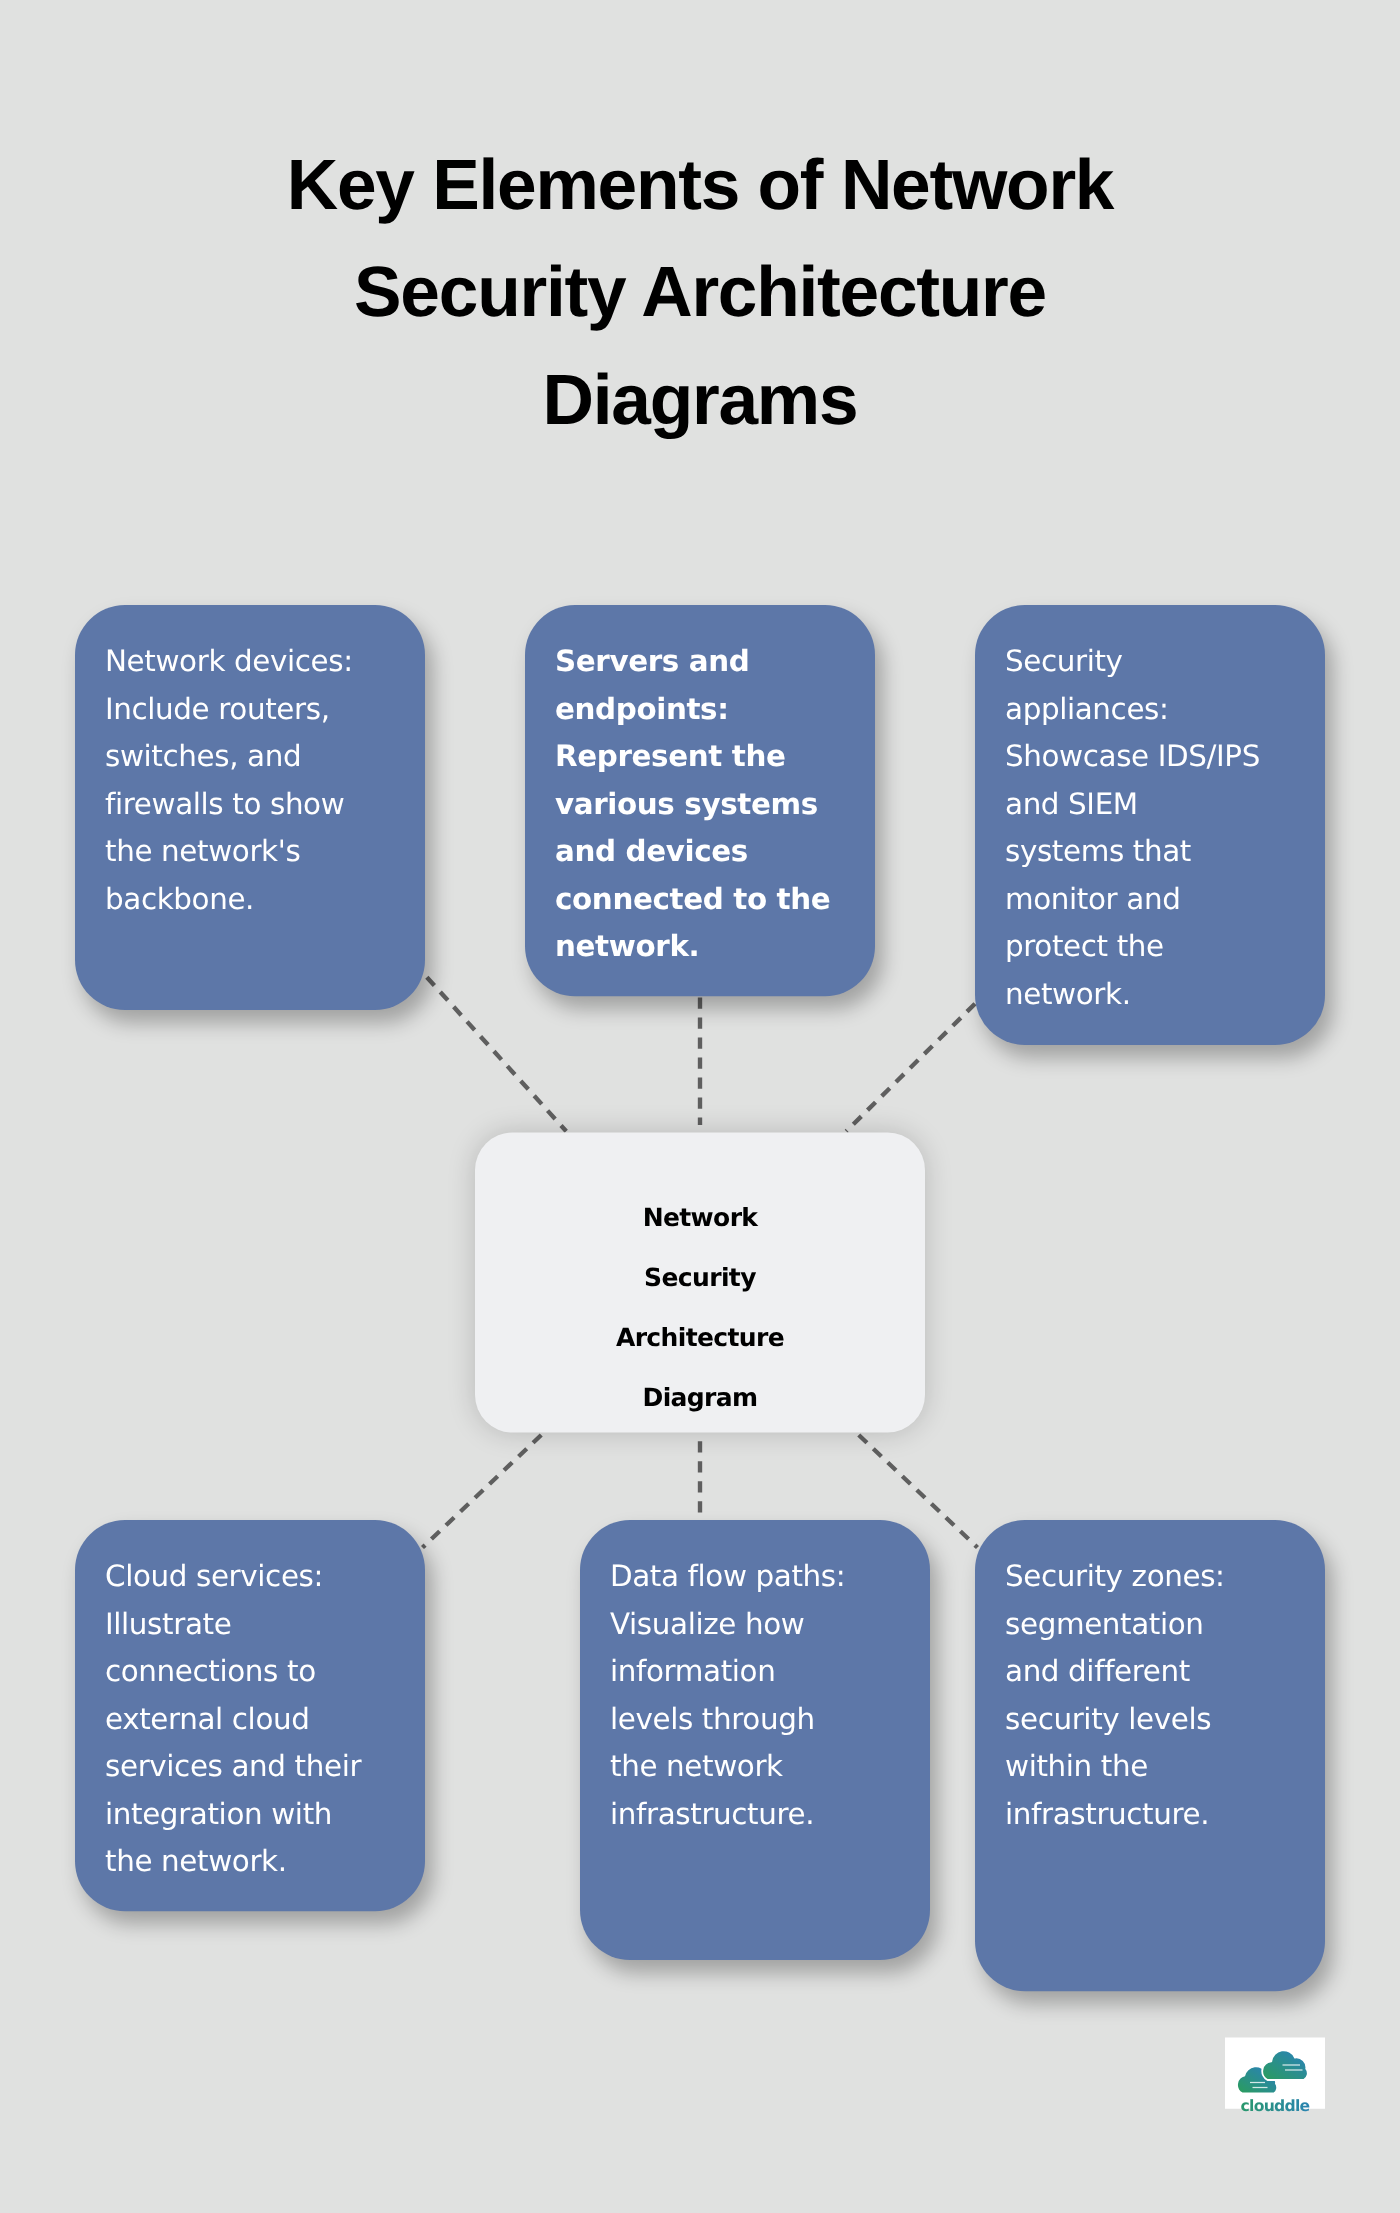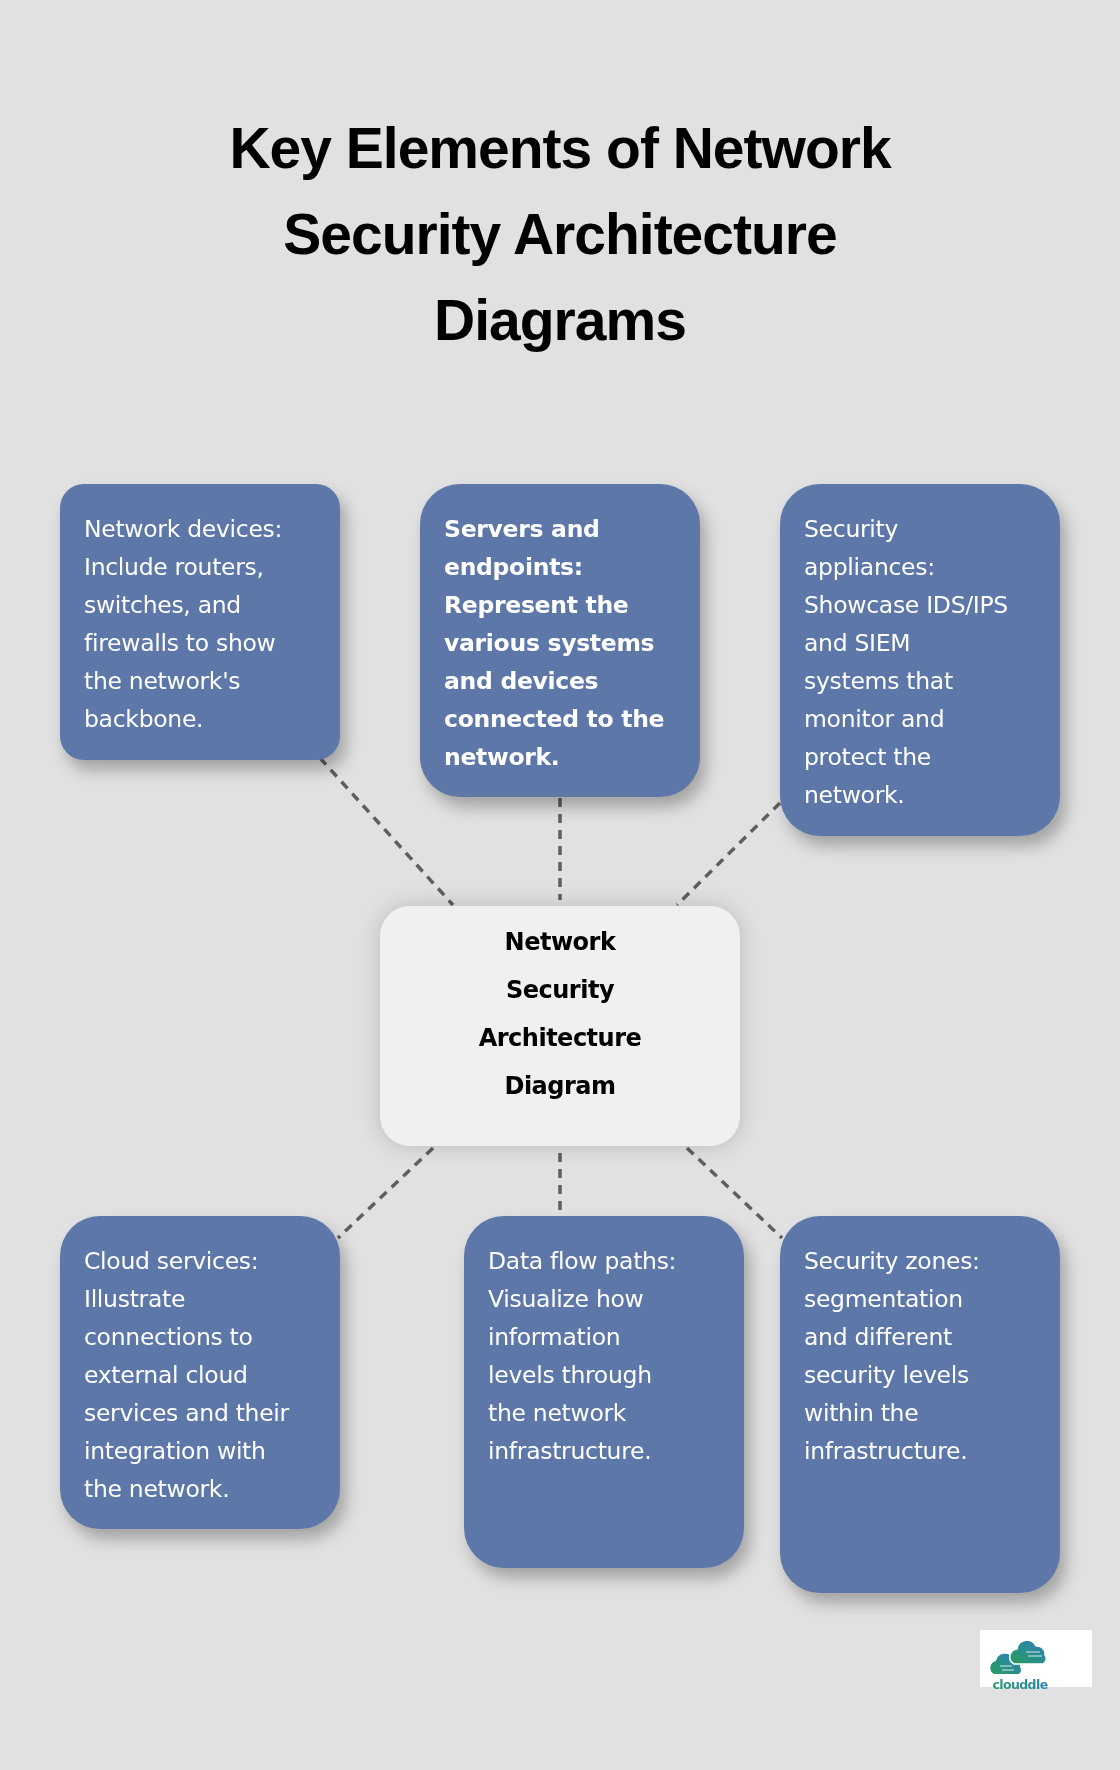--- a/index.html
+++ b/index.html
@@ -23,30 +23,29 @@
     color: #ffffff; box-sizing: border-box;
     padding: 26px 14px 0 24px;
     font-family: "DejaVu Sans", sans-serif; font-size: 23.5px; line-height: 38px;
     letter-spacing: -0.3px;
   }
   .card .line { display: block; white-space: nowrap; }
   .center {
     position: absolute; left: 380px; top: 906px; width: 360px; height: 240px;
     background: #eff0f2; border-radius: 30px;
     box-shadow: 0 0 22px rgba(0,0,0,0.18);
-    box-sizing: border-box; padding-top: 12px;
+    box-sizing: border-box; padding-top: 44px;
     text-align: center; color: #000;
-    font-family: "DejaVu Sans", sans-serif; font-weight: bold; font-size: 24px; line-height: 48px;
+    font-family: "DejaVu Sans", sans-serif; font-weight: bold; font-size: 20px; line-height: 48px;
     letter-spacing: -0.5px;
   }
   .center .line { display: block; white-space: nowrap; }
   .logo {
     position: absolute; left: 980px; top: 1630px; width: 80px; height: 57px;
     background: #ffffff;
-    padding-left: 32px;
   }
   .logo svg { position: absolute; left: 0; top: 0; }
   .logo .wordmark {
     position: absolute; left: 0; top: 47px; width: 80px; text-align: center;
     font-family: "DejaVu Sans", sans-serif; font-weight: bold; font-size: 12.5px; letter-spacing: -0.6px;
     background: linear-gradient(90deg, #2a9d5c, #2a7fc0);
     -webkit-background-clip: text; background-clip: text; color: transparent;
   }
 </style>
 </head>
@@ -60,21 +59,21 @@
 
 <svg class="connectors" viewBox="0 0 1120 1770">
   <line x1="320" y1="758" x2="453" y2="905"></line>
   <line x1="560" y1="798" x2="560" y2="900"></line>
   <line x1="780" y1="803" x2="677" y2="905"></line>
   <line x1="433" y1="1148" x2="338" y2="1238"></line>
   <line x1="560" y1="1153" x2="560" y2="1212"></line>
   <line x1="687" y1="1148" x2="782" y2="1238"></line>
 </svg>
 
-<div class="card" style="left:60px;top:484px;width:280px;height:276px;border-radius:24px;">
+<div class="card" style="left:60px;top:484px;width:280px;height:324px;">
   <span class="line">Network devices:</span>
   <span class="line">Include routers,</span>
   <span class="line">switches, and</span>
   <span class="line">firewalls to show</span>
   <span class="line">the network's</span>
   <span class="line">backbone.</span>
 </div>
 
 <div class="card" style="left:420px;top:484px;width:280px;height:313px;font-weight:bold;">
   <span class="line">Servers and</span>

